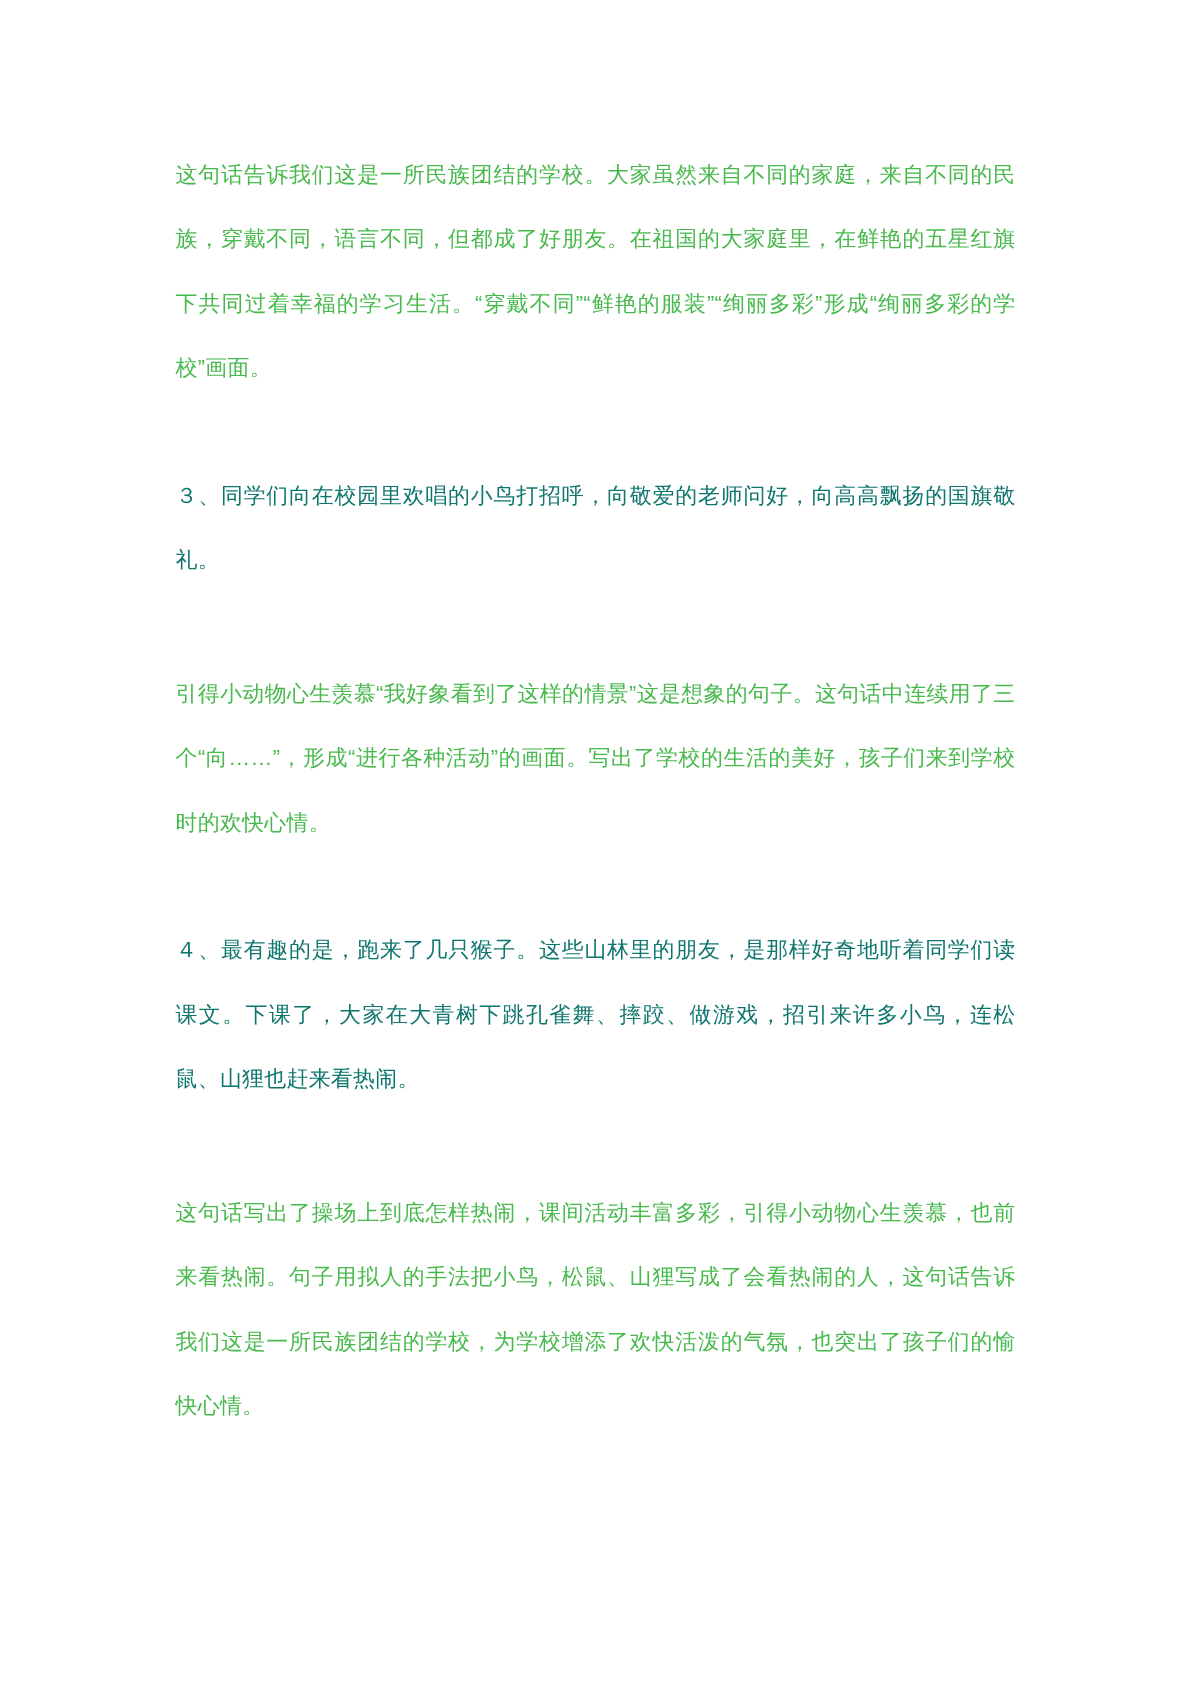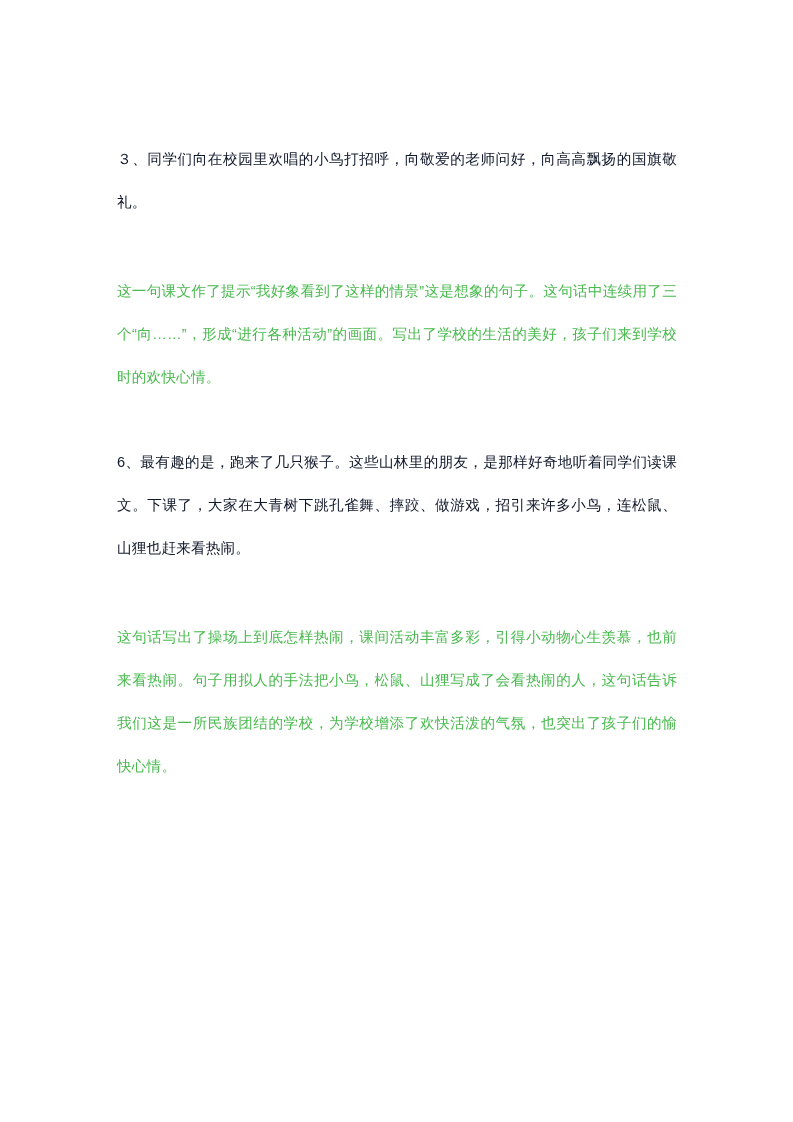--- a/index.html
+++ b/index.html
@@ -33,46 +33,47 @@
     line-height: 43px;
     letter-spacing: 0.2px;
     text-align: justify;
     text-justify: inter-ideograph;
     word-break: break-all;
   }
   .para.note {
     color: #48b94d;
   }
   .para.main {
-    color: #0f172a;
+    color: #0f766e;
   }
   .gap-md {
     height: 42px;
   }
   .gap-lg {
     height: 46px;
   }
 </style>
 </head>
 <body>
 
 <div class="page">
   <div class="content">
 
+    <p class="para note">这句话告诉我们这是一所民族团结的学校。大家虽然来自不同的家庭，来自不同的民族，穿戴不同，语言不同，但都成了好朋友。在祖国的大家庭里，在鲜艳的五星红旗下共同过着幸福的学习生活。“穿戴不同”“鲜艳的服装”“绚丽多彩”形成“绚丽多彩的学校”画面。</p>
 
     <div class="gap-md"></div>
 
     <p class="para main">３、同学们向在校园里欢唱的小鸟打招呼，向敬爱的老师问好，向高高飘扬的国旗敬礼。</p>
 
     <div class="gap-lg"></div>
 
-    <p class="para note">这一句课文作了提示“我好象看到了这样的情景”这是想象的句子。这句话中连续用了三个“向……”，形成“进行各种活动”的画面。写出了学校的生活的美好，孩子们来到学校时的欢快心情。</p>
+    <p class="para note">引得小动物心生羡慕“我好象看到了这样的情景”这是想象的句子。这句话中连续用了三个“向……”，形成“进行各种活动”的画面。写出了学校的生活的美好，孩子们来到学校时的欢快心情。</p>
 
     <div class="gap-md"></div>
 
-    <p class="para main">6、最有趣的是，跑来了几只猴子。这些山林里的朋友，是那样好奇地听着同学们读课文。下课了，大家在大青树下跳孔雀舞、摔跤、做游戏，招引来许多小鸟，连松鼠、山狸也赶来看热闹。</p>
+    <p class="para main">４、最有趣的是，跑来了几只猴子。这些山林里的朋友，是那样好奇地听着同学们读课文。下课了，大家在大青树下跳孔雀舞、摔跤、做游戏，招引来许多小鸟，连松鼠、山狸也赶来看热闹。</p>
 
     <div class="gap-lg"></div>
 
     <p class="para note">这句话写出了操场上到底怎样热闹，课间活动丰富多彩，引得小动物心生羡慕，也前来看热闹。句子用拟人的手法把小鸟，松鼠、山狸写成了会看热闹的人，这句话告诉我们这是一所民族团结的学校，为学校增添了欢快活泼的气氛，也突出了孩子们的愉快心情。</p>
 
   </div>
 </div>
 
 </body></html>

